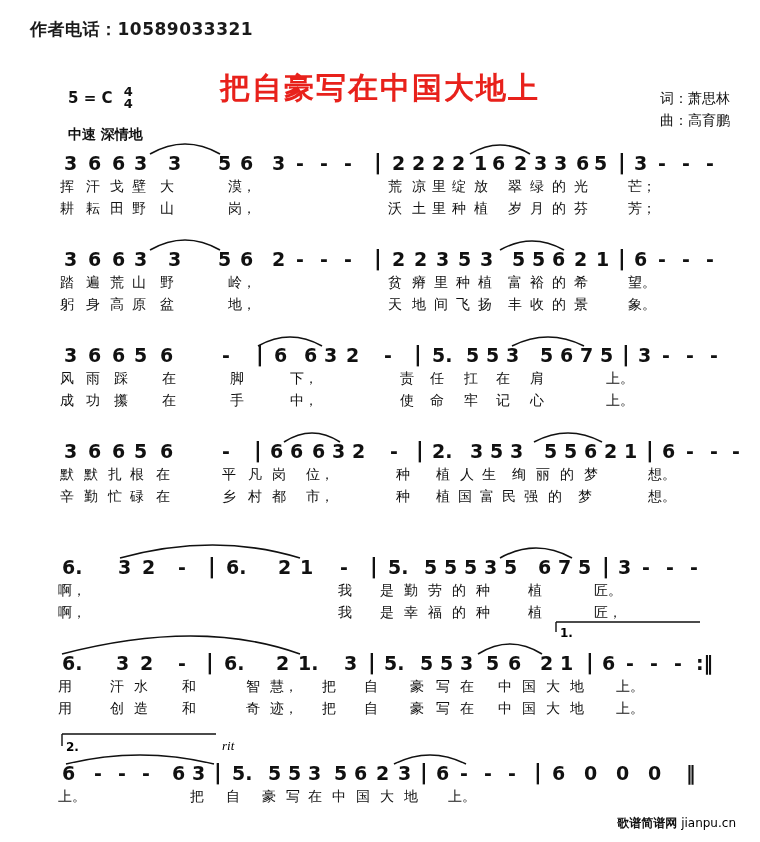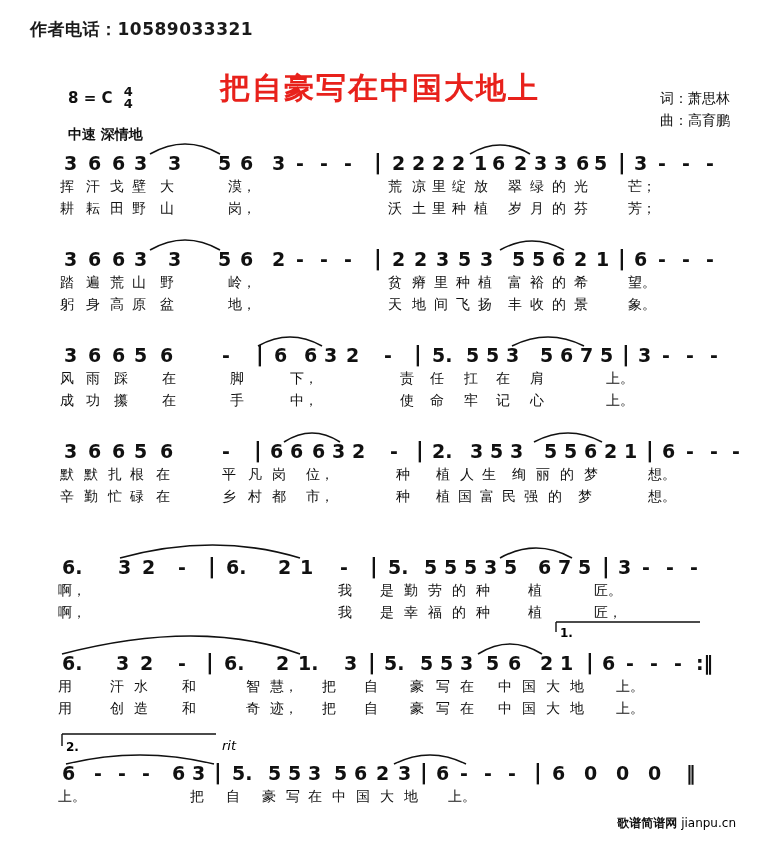--- a/index.html
+++ b/index.html
@@ -72,21 +72,21 @@
     position:absolute; right:24px; bottom:10px; font-size:12px;
   }
 </style>
 </head>
 <body>
 
 <div class="phone">作者电话：10589033321</div>
 <div class="title">把自豪写在中国大地上</div>
 
 <div class="keysig">
-  <span>8 = C</span>
+  <span>5 = C</span>
   <span class="frac">
     <i class="top">4</i>
     <i class="bot">4</i>
   </span>
 </div>
 
 <div class="tempo">中速 深情地</div>
 
 <div class="credits">
   <div>词：萧思林</div>
@@ -505,21 +505,21 @@
   </div>
 </div>
 
 <div class="system" style="top:762px;">
   <svg class="slur" style="left:0;top:-30px;" width="760" height="38">
     <path d="M62 2 L62 14 M62 2 L216 2" fill="none" stroke="#111" stroke-width="1.4"></path>
     <path d="M66 32 Q140 14 214 32" fill="none" stroke="#111" stroke-width="1.6"></path>
     <path d="M394 32 Q430 14 466 32" fill="none" stroke="#111" stroke-width="1.6"></path>
   </svg>
   <div style="position:absolute; left:66px; top:-22px; font-size:12px; font-weight:bold;">2.</div>
-  <div style="position:absolute; left:222px; top:-24px; font-size:13px; font-style:italic;">rit</div>
+  <div style="position:absolute; left:222px; top:-24px; font-size:13px; font-style:italic;font-family:Liberation Serif, serif;">rit</div>
   <div class="notes-row">
     <span class="n" style="left:62px;">6</span>
     <span class="n" style="left:94px;">-</span>
       <span class="n" style="left:118px;">-</span>
     <span class="n" style="left:142px;">-</span>
     <span class="n" style="left:172px;">6</span>
       <span class="n" style="left:192px;">3</span>
     <span class="bar" style="left:214px;">|</span>
     <span class="n" style="left:232px;">5.</span>
     <span class="n" style="left:268px;">5</span>

